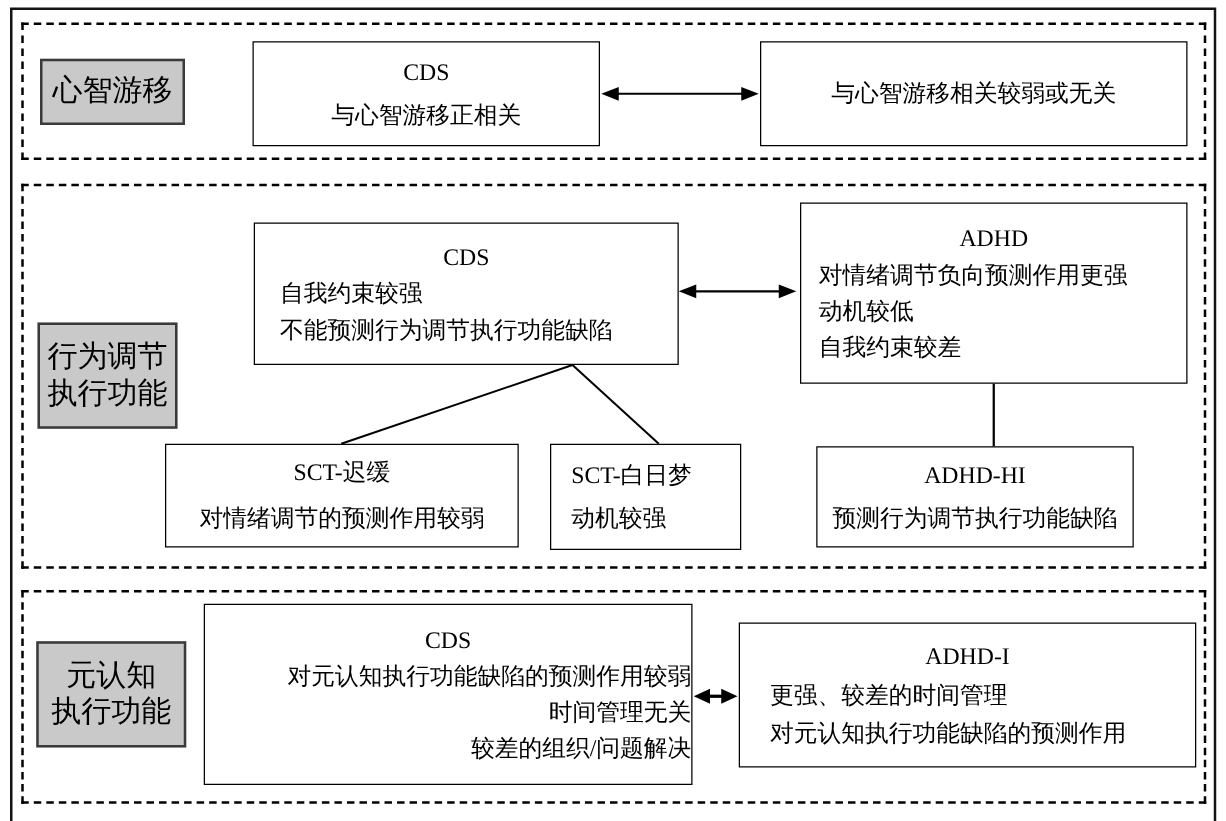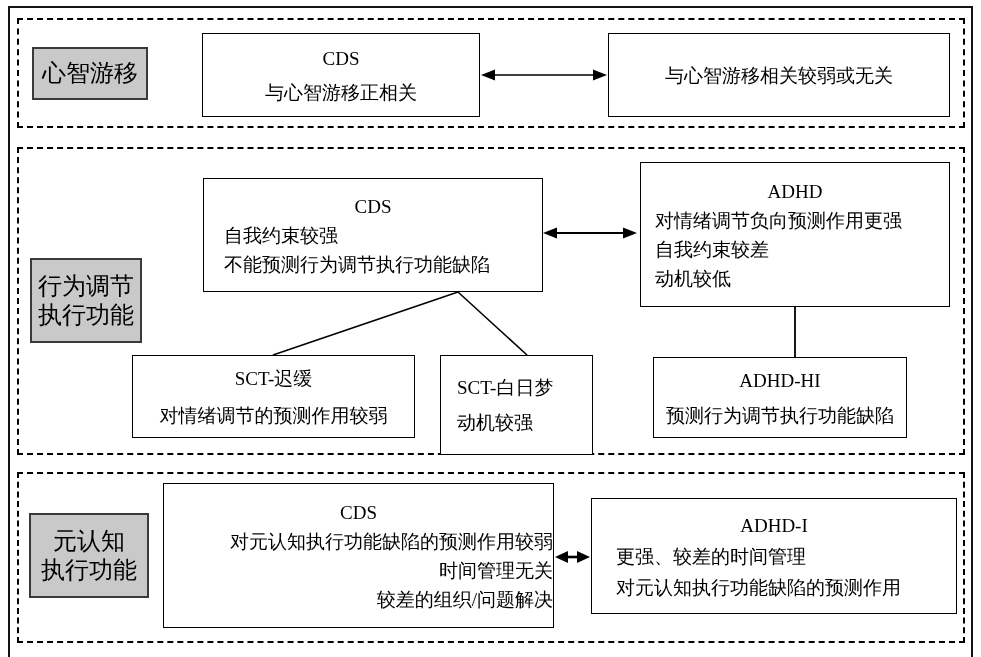--- a/index.html
+++ b/index.html
@@ -34,21 +34,21 @@
   .bt{text-align:center;}
   .ln{text-align:center;}
   .ln.left, .bt.left{text-align:left;}
   .b1{left:202px;top:33px;width:278px;height:84px;gap:5px;}
   .b2{left:608px;top:33px;width:342px;height:84px;gap:5px;}
   .b3{left:203px;top:178px;width:340px;height:114px;}
   .b3 .ln.left{padding-left:20px;}
   .b4{left:640px;top:162px;width:310px;height:145px;}
   .b4 .ln.left{padding-left:14px;}
   .b5{left:132px;top:355px;width:283px;height:83px;gap:8px;}
-  .b6{left:440px;top:355px;width:153px;height:100px;gap:6px;padding-left:16px;}
+  .b6{left:440px;top:355px;width:153px;height:85px;gap:6px;padding-left:16px;}
   .b7{left:653px;top:357px;width:254px;height:81px;gap:6px;}
   .b8{left:163px;top:483px;width:391px;height:145px;}
   .b8 .ln.left{padding-left:14px;text-align:right;}
   .b9{left:591px;top:498px;width:366px;height:116px;line-height:31px;}
   .b9 .ln.left{padding-left:24px;}
   .connectors{position:absolute;left:0;top:0;pointer-events:none;}
 </style>
 </head>
 <body>
 
@@ -74,22 +74,22 @@
     <div>执行功能</div>
   </div>
   <div class="box b3">
     <div class="bt">CDS</div>
     <div class="ln left">自我约束较强</div>
     <div class="ln left">不能预测行为调节执行功能缺陷</div>
   </div>
   <div class="box b4">
     <div class="bt">ADHD</div>
     <div class="ln left">对情绪调节负向预测作用更强</div>
+    <div class="ln left">动机较低</div>
     <div class="ln left">自我约束较差</div>
-    <div class="ln left">动机较低</div>
   </div>
   <div class="box b5">
     <div class="bt">SCT-迟缓</div>
     <div class="ln">对情绪调节的预测作用较弱</div>
   </div>
   <div class="box b6">
     <div class="bt left">SCT-白日梦</div>
     <div class="ln left">动机较强</div>
   </div>
   <div class="box b7">

